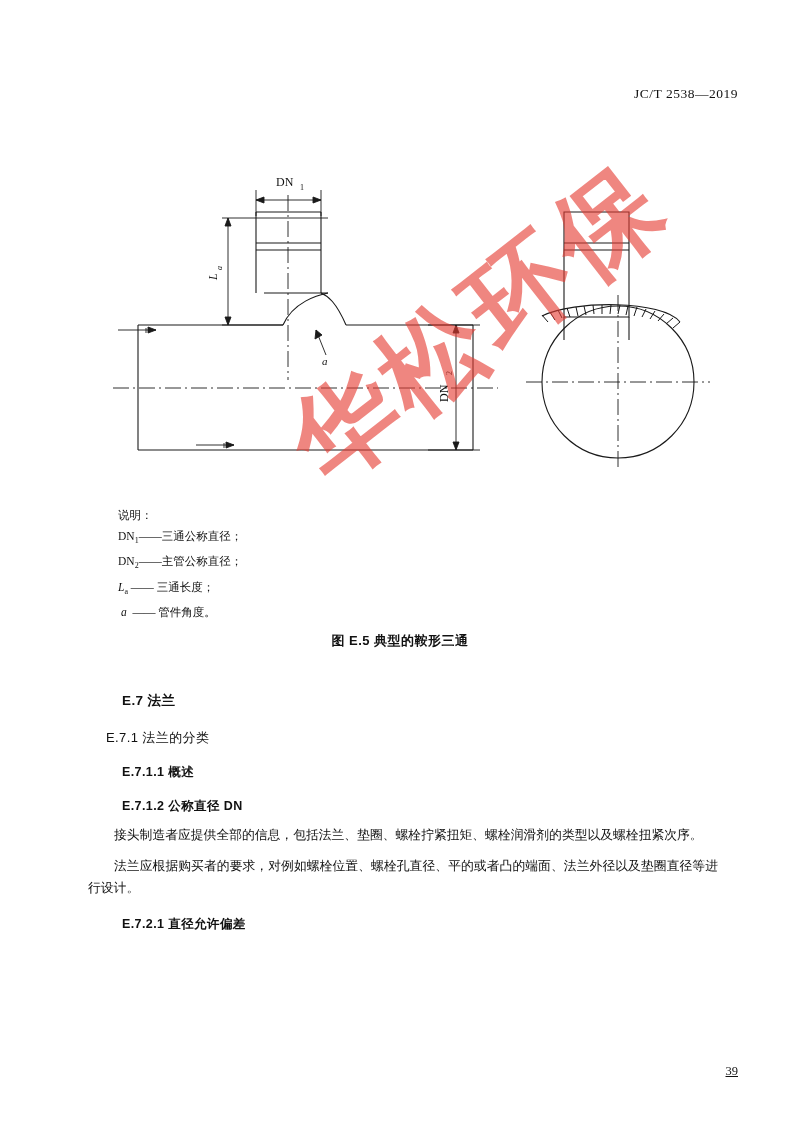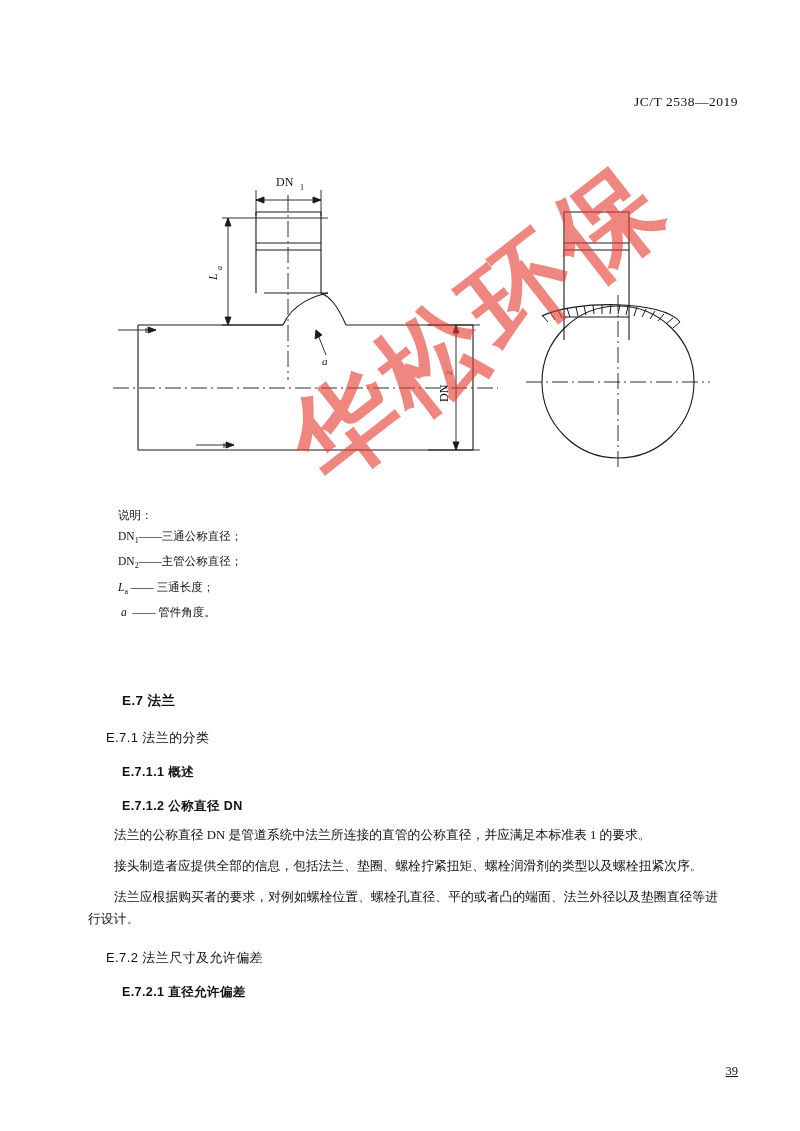--- a/index.html
+++ b/index.html
@@ -24,21 +24,21 @@
     top: 10px;
     width: 764px;
     height: 1111px;
     background: #ffffff;
   }
 
   
   .header {
     position: absolute;
     right: 44px;
-    top: 84px;
+    top: 76px;
     font-size: 13.5px;
     color: #111;
     letter-spacing: 0.5px;
     font-family: "Liberation Serif", serif;
   }
 
   
   .figure-wrap {
     position: absolute;
     left: 60px;
@@ -264,30 +264,29 @@
     </div>
 
     <div class="legend">
       <div class="row">说明：</div>
       <div class="row">DN<sub>1</sub>——三通公称直径；</div>
       <div class="row">DN<sub>2</sub>——主管公称直径；</div>
       <div class="row"><i>L</i><sub>a</sub> —— 三通长度；</div>
       <div class="row">&nbsp;<i>a</i>&nbsp; —— 管件角度。</div>
     </div>
 
+    <div class="fig-caption">图 E.5  典型的鞍形三通</div>
 
     <div class="body">
       <div class="h1">E.7  法兰</div>
       <div class="h2">E.7.1  法兰的分类</div>
       <div class="h3">E.7.1.1  概述</div>
       <div class="h3">E.7.1.2  公称直径 DN</div>
-      <div class="p">法兰的公称直径 DN 是管道系统中法兰所连接的直管的公称直径，并应满足本标准表 1 的要求。</div>
       <div class="p">接头制造者应提供全部的信息，包括法兰、垫圈、螺栓拧紧扭矩、螺栓润滑剂的类型以及螺栓扭紧次序。</div>
       <div class="p">法兰应根据购买者的要求，对例如螺栓位置、螺栓孔直径、平的或者凸的端面、法兰外径以及垫圈直径等进行设计。</div>
-      <div class="h2">E.7.2  法兰尺寸及允许偏差</div>
       <div class="h3">E.7.2.1  直径允许偏差</div>
     </div>
 
     <div class="page-number">39</div>
 
     <div class="watermark">华松环保</div>
 
   </div>
 </div>
 

